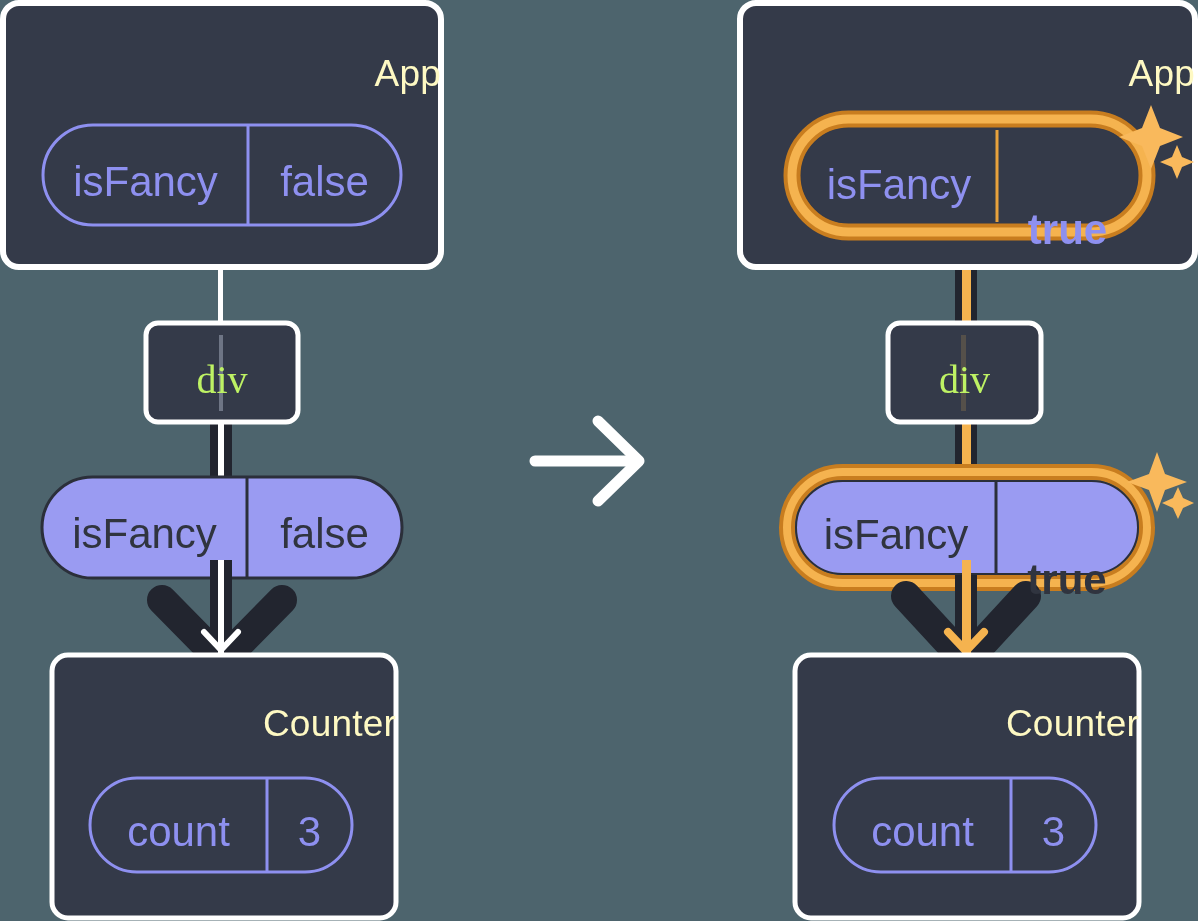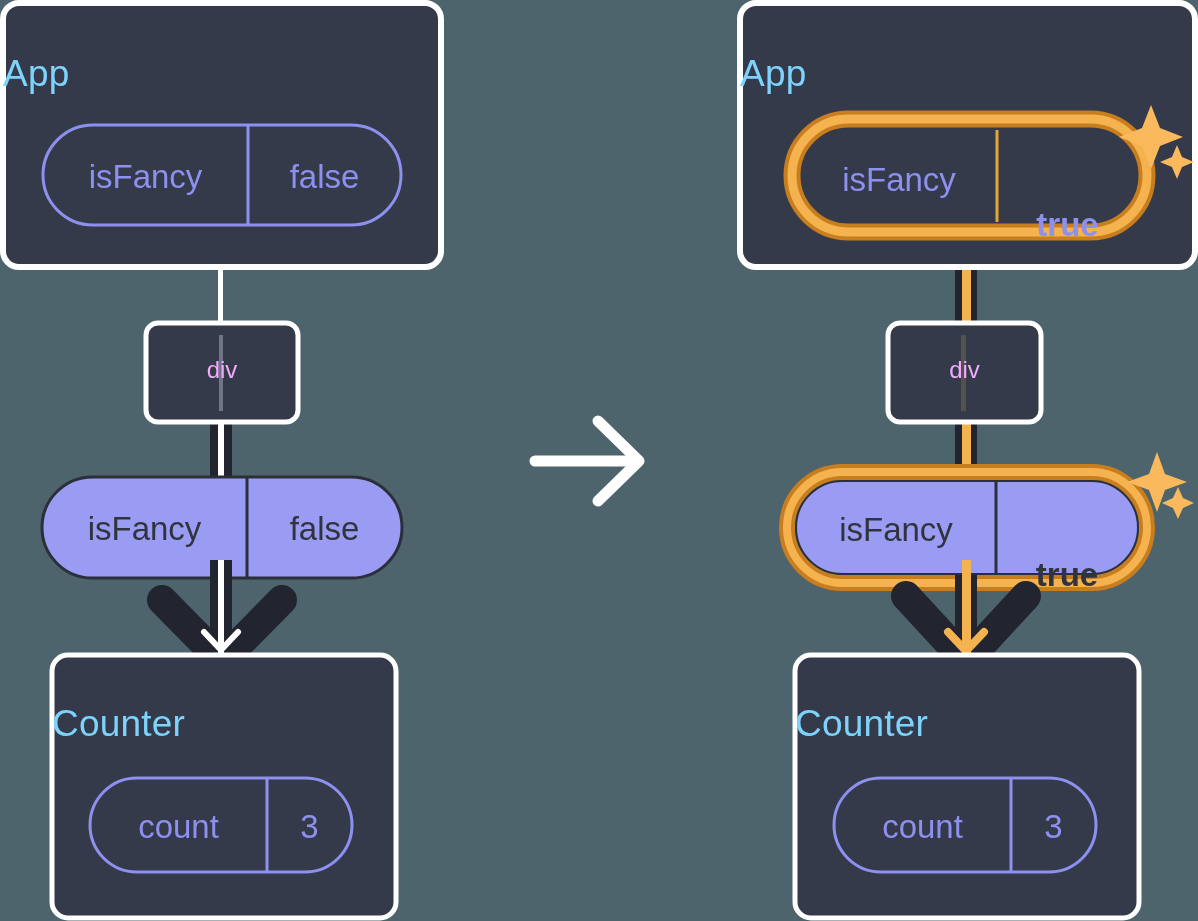--- a/index.html
+++ b/index.html
@@ -6,28 +6,28 @@
   body{
     width:1198px;height:921px;
     background:#4d646d;
     font-family:"Liberation Sans", sans-serif;
     overflow:hidden;
   }
   #stage{position:relative;width:1198px;height:921px;}
   svg.layer{position:absolute;left:0;top:0;width:1198px;height:921px;}
   .txt{position:absolute;white-space:nowrap;pointer-events:none;}
   .box-title{
-    color:#7dd3fc;font-size:37px;font-weight:400;letter-spacing:.2px;
-    text-align:left;
+    color:#fef9c3;font-size:37px;font-weight:400;letter-spacing:.2px;
+    text-align:right;
   }
-  .pill-label{font-size:33px;}
+  .pill-label{font-size:42px;}
   .pill-label.purple{color:#8e90f0;}
   .pill-label.dark{color:#30343f;}
   .pill-label.bold{font-weight:700;margin-top:45px;}
-  .divlabel{color:#f0abfc;font-size:24px;font-weight:400;}
+  .divlabel{color:#bef264;font-size:40px;font-weight:400;font-family:Liberation Serif, serif;}
 </style>
 </head>
 <body>
 
 <div id="stage">
 
   <svg class="layer" viewBox="0 0 1198 921">
     <defs>
       <clipPath id="clipLeftApp">
           <rect x="0" y="0" width="444" height="270" rx="18"></rect>

